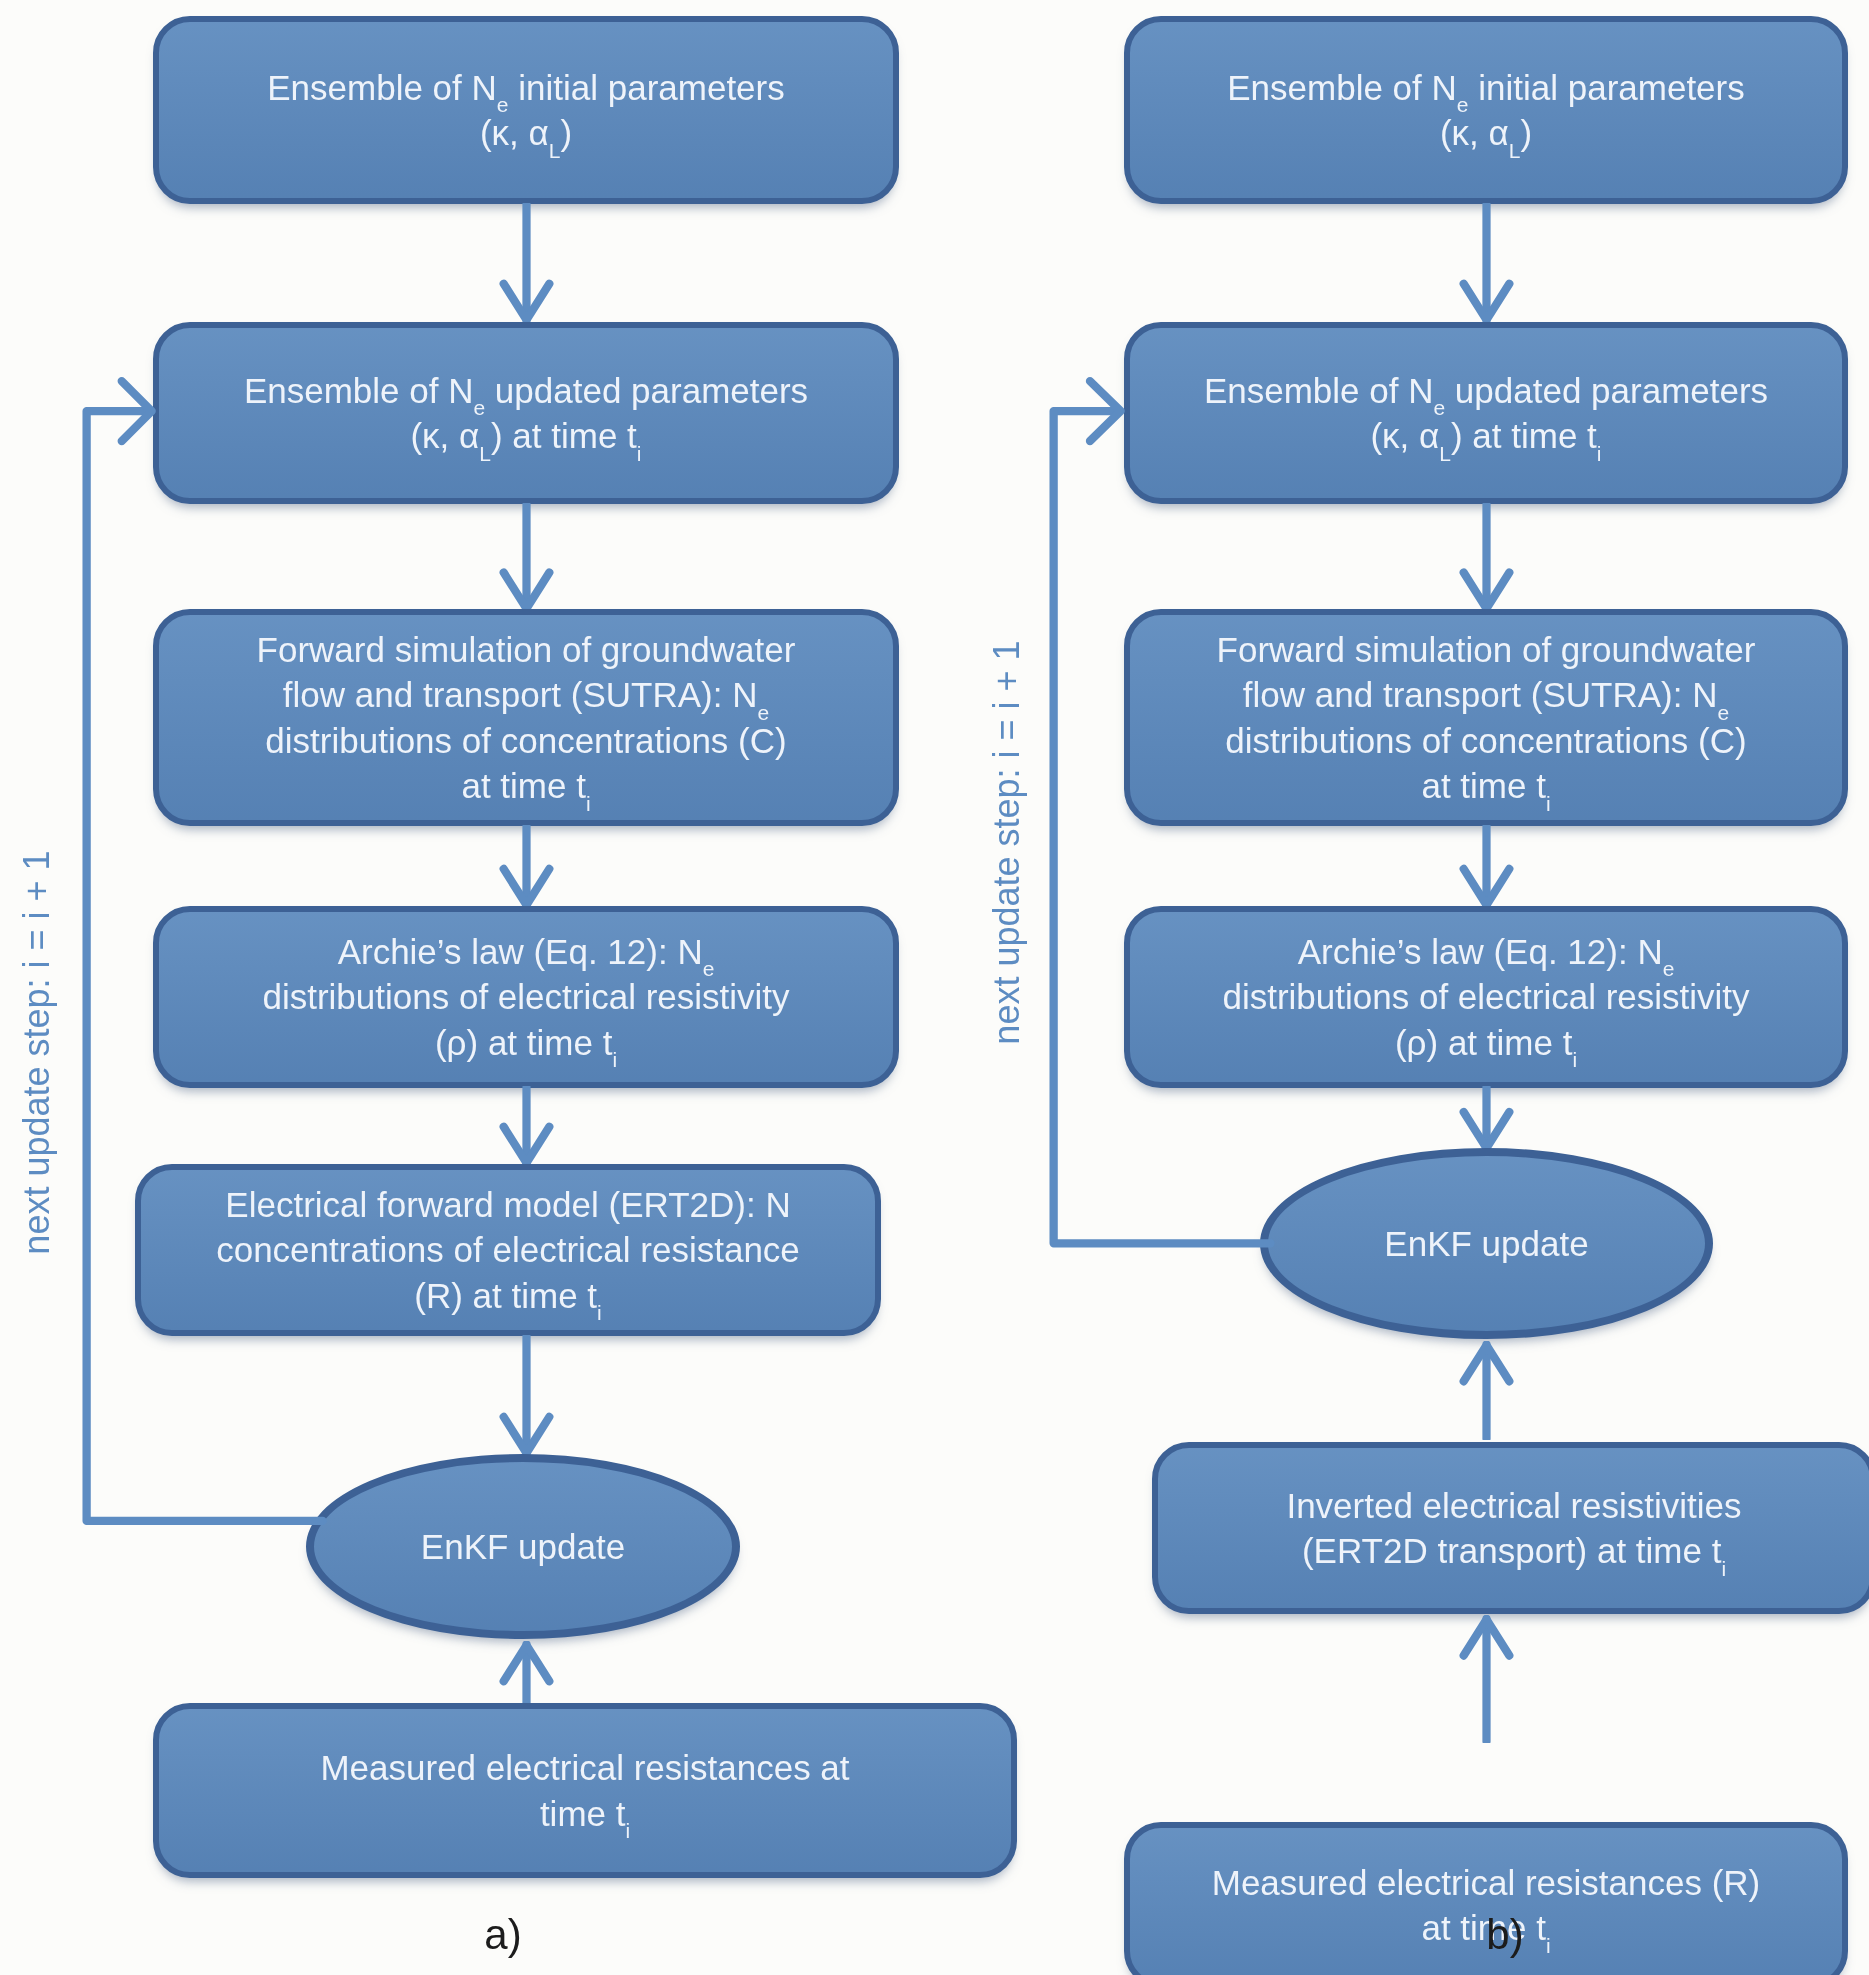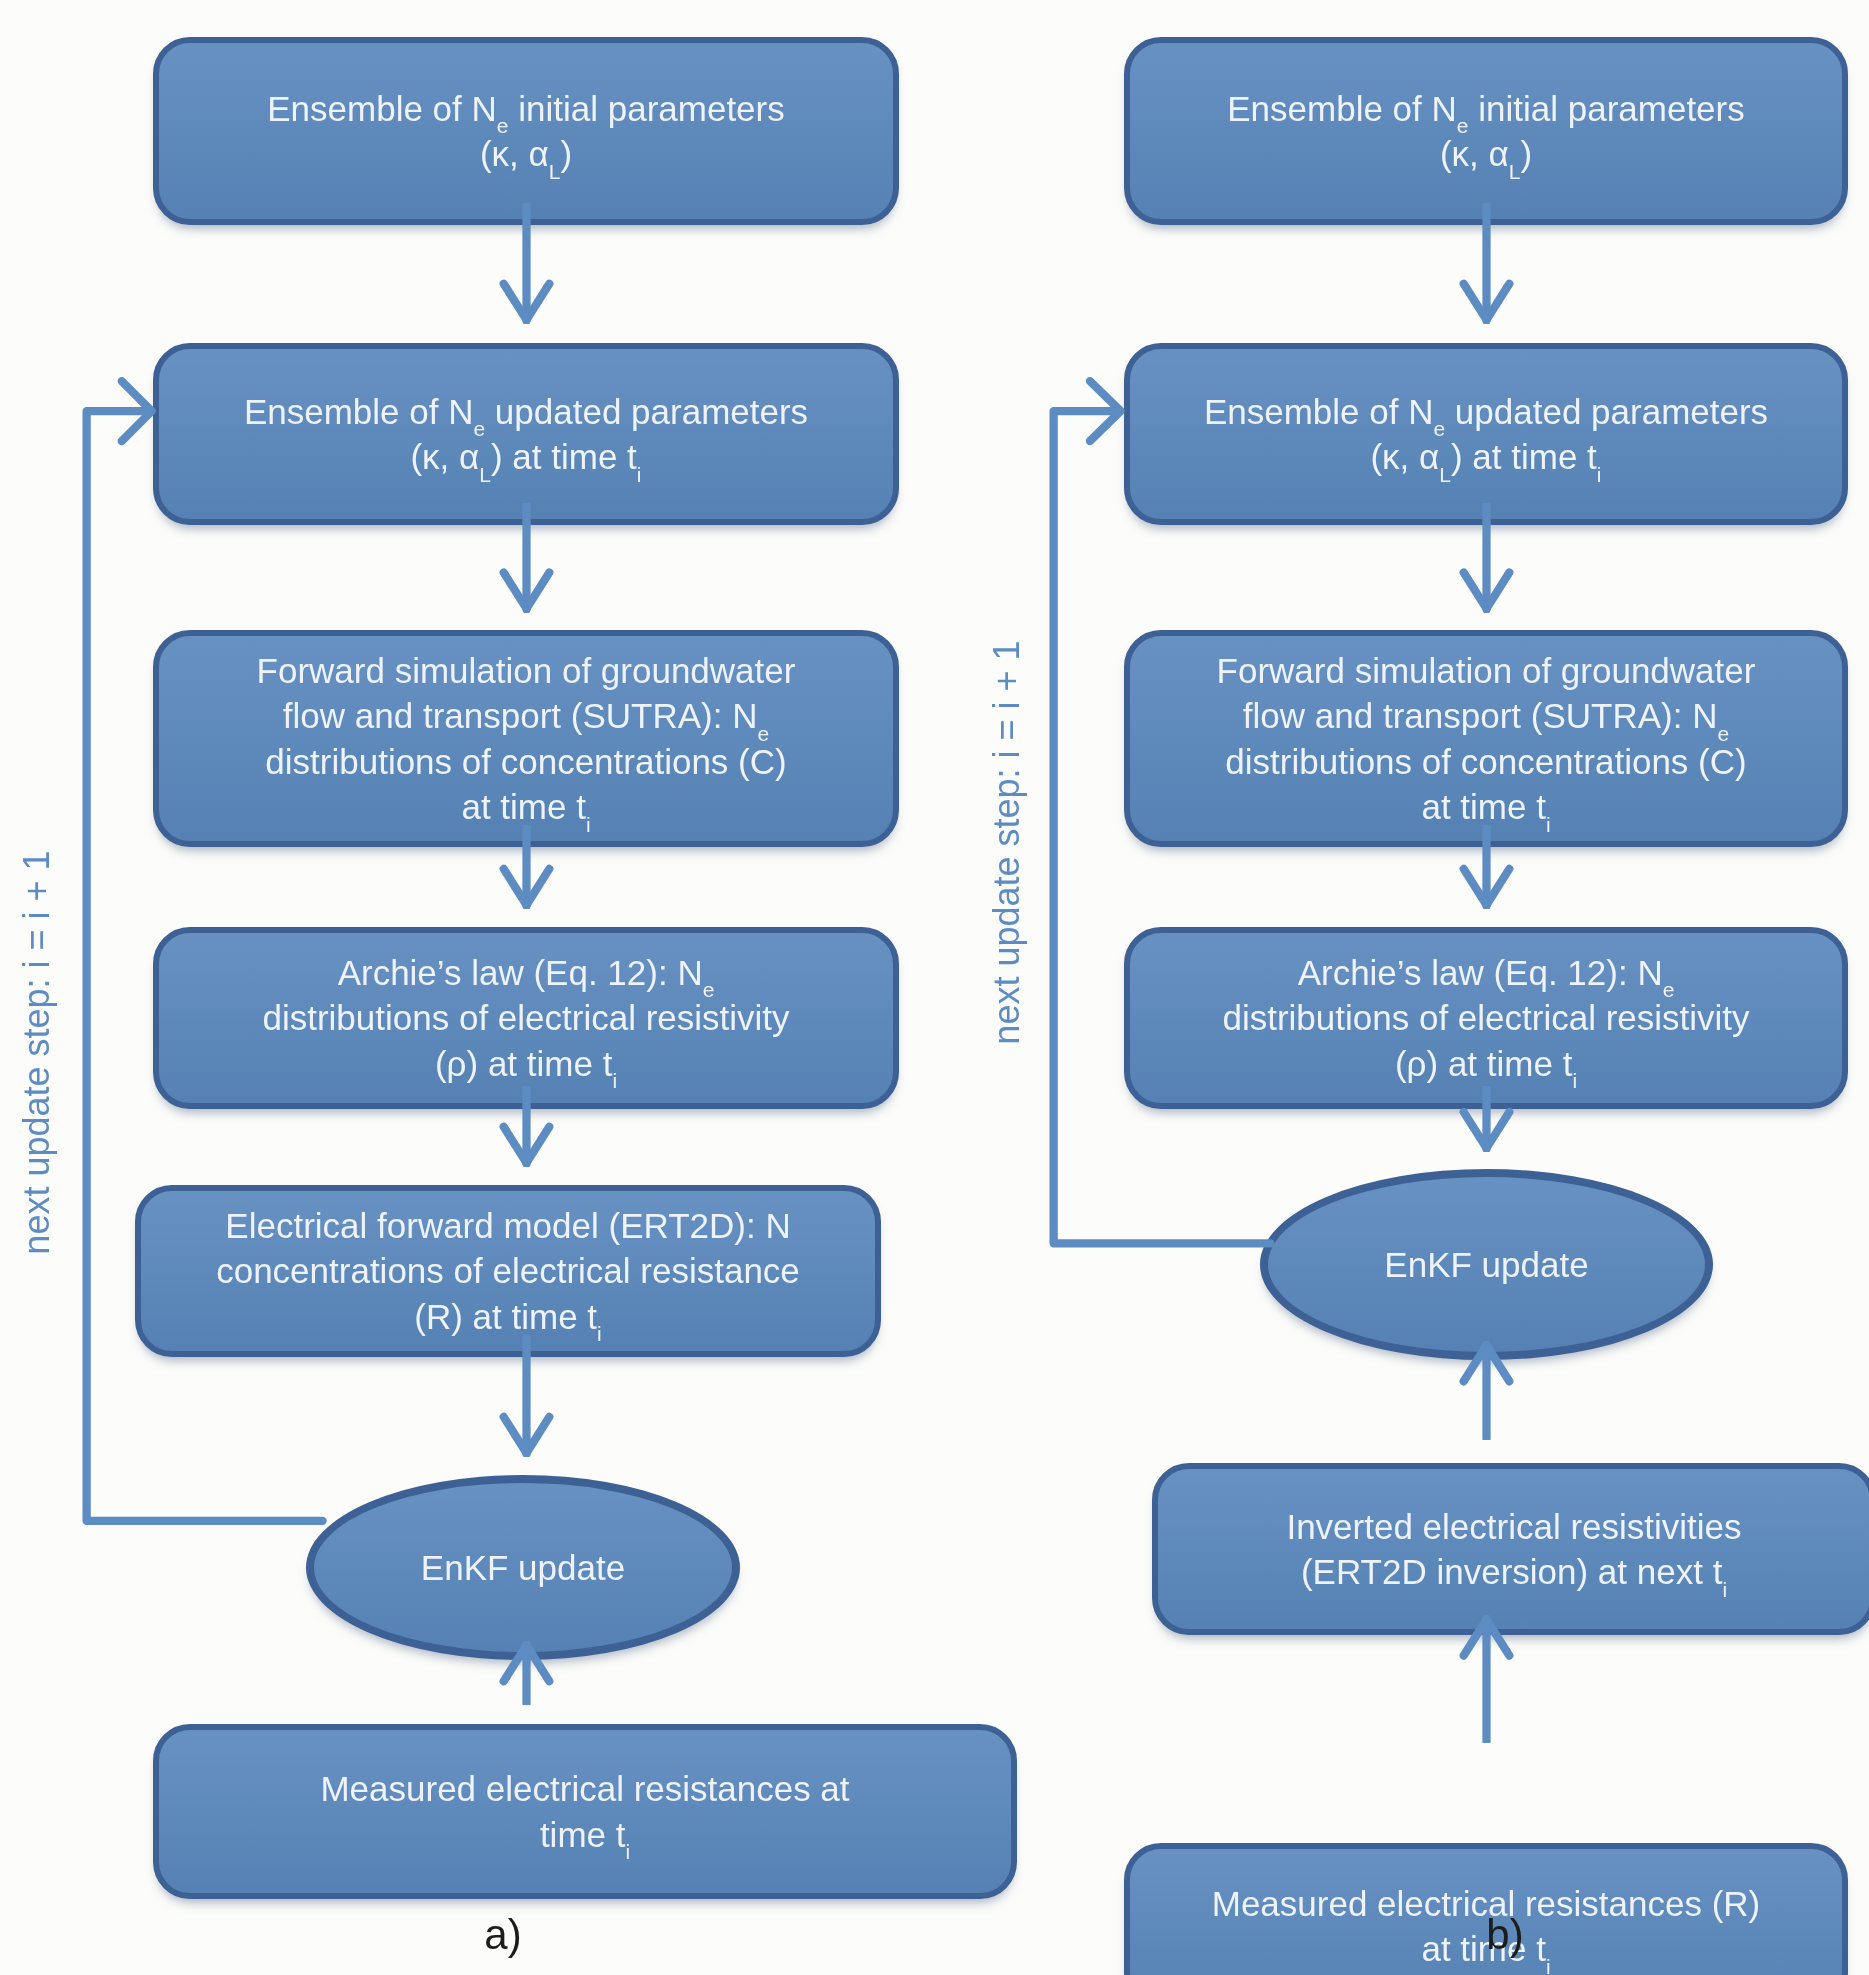--- a/index.html
+++ b/index.html
@@ -25,21 +25,20 @@
   .node{
     position:absolute;
     background:var(--node-fill);
     background-image:linear-gradient(rgba(255,255,255,0.07), rgba(0,0,30,0.06));
     border:6.4px solid var(--node-border);
     border-radius:37px;
     color:var(--node-text);
     display:flex; align-items:center; justify-content:center;
     font-size:35px; line-height:1.3;
     box-shadow:0 7.7px 10.2px -5.1px rgba(90,110,140,0.55);
-    margin-top:21px;
   }
   .node.ellipse{
     border-radius:50%;
     border-width:8.3px;
   }
   .node-text{
     width:100%;
     text-align:center;
     padding:0 12.8px;
   }
@@ -185,21 +184,21 @@
   <div class="node ellipse" style="left:1260px; top:1148px; width:453px; height:191px;">
     <div class="node-text">EnKF update</div>
   </div>
 
   <div class="varrow" style="left:1458px; top:1341px; width:57px; height:99px;"><svg width="57" height="99" viewBox="0 0 90 155">
         <path d="M 45 153 L 45 5" fill="none" stroke="currentColor" stroke-width="13" stroke-linecap="round" stroke-linejoin="round"></path>
         <path d="M 9 63 L 45 6 L 81 63" fill="none" stroke="currentColor" stroke-width="13" stroke-linecap="round" stroke-linejoin="round"></path>
       </svg></div>
 
   <div class="node" style="left:1152px; top:1442px; width:724px; height:172px;">
-    <div class="node-text"><span>Inverted  electrical resistivities</span><br><span>(ERT2D inversion)  at next t</span><sub>i</sub></div>
+    <div class="node-text"><span>Inverted  electrical resistivities</span><br><span>(ERT2D transport)  at time t</span><sub>i</sub></div>
   </div>
 
   <div class="varrow" style="left:1458px; top:1615px; width:57px; height:128px;"><svg width="57" height="128" viewBox="0 0 90 200">
         <path d="M 45 198 L 45 5" fill="none" stroke="currentColor" stroke-width="13" stroke-linecap="round" stroke-linejoin="round"></path>
         <path d="M 9 63 L 45 6 L 81 63" fill="none" stroke="currentColor" stroke-width="13" stroke-linecap="round" stroke-linejoin="round"></path>
       </svg></div>
 
   <div class="node" style="left:1124px; top:1822px; width:724px; height:166px;">
     <div class="node-text"><span>Measured electrical resistances  (R)</span><br><span>at time t</span><sub>i</sub></div>
   </div>

